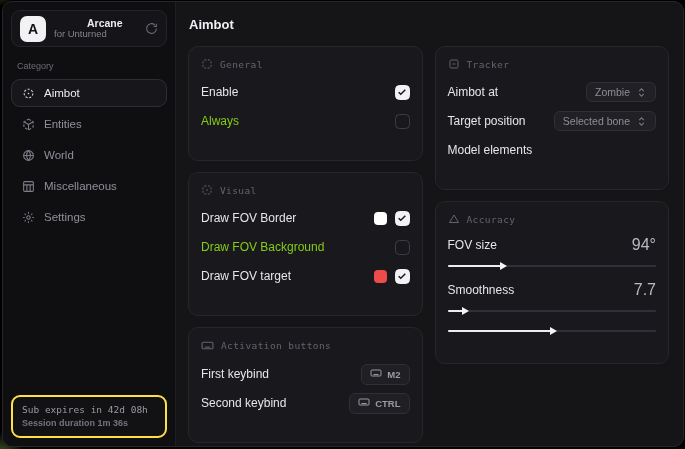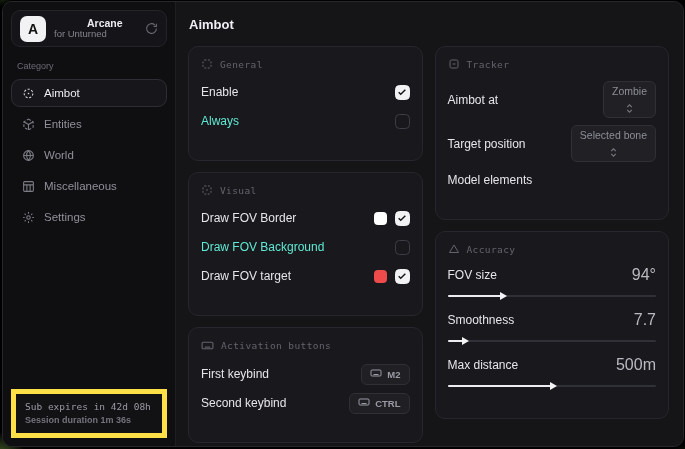--- a/index.html
+++ b/index.html
@@ -42,22 +42,22 @@
     height:28px; display:flex; align-items:center; gap:9px;
     padding:0 10px; margin-bottom:3px; border-radius:9px;
     font-size:11.5px; color:#90909a; cursor:pointer; border:1px solid transparent;
   }
   .nav-item .nicon { display:flex; color:#7c7c86; }
   .nav-item.active {
     background:#17171b; border-color:#2d2d33; color:#ececf0;
   }
   .nav-item.active .nicon { color:#d8d8de; }
   .sidebar-footer {
-    margin-top:auto; border:5px solid #fde047; background:#121215;
-    border-radius:0; padding:7px 9px 8px 9px;
+    margin-top:auto; border:2px solid #fde047; background:#121215;
+    border-radius:9px; padding:7px 9px 8px 9px;
   }
   .foot-l1 { font-family:"DejaVu Sans Mono", monospace; font-size:9.5px; color:#9a9aa4; margin-bottom:3px; white-space:nowrap; }
   .foot-l2 { font-size:9px; font-weight:bold; color:#73737d; white-space:nowrap; }
   
   .main { flex:1; padding:13px 14px 0 12px; overflow:hidden; }
   .page-title { font-size:13px; font-weight:bold; color:#f0f0f4; margin:2px 0 14px 1px; }
   .cols { display:flex; gap:12px; }
   .col { flex:1; min-width:0; }
   .card {
     background:#19191d; border:1px solid #26262c; border-radius:10px;
@@ -67,40 +67,40 @@
     display:flex; align-items:center; gap:7px; margin-bottom:11px;
     color:#63636d;
   }
   .card-head .chicon { display:flex; }
   .card-title { font-family:"DejaVu Sans Mono", monospace; font-size:9.5px; letter-spacing:0.4px; }
   .row {
     display:flex; align-items:center; justify-content:space-between;
     min-height:22px; margin-top:7px;
   }
   .row-label { font-size:12px; font-weight:500; color:#e6e6ea; }
-  .row-label.dim { color:#5eead4; }
+  .row-label.dim { color:#84cc16; }
   .row-right { display:flex; align-items:center; gap:8px; }
   .checkbox {
     width:15px; height:15px; border-radius:4.5px; border:1.5px solid #3d3d45;
     background:transparent; cursor:pointer; display:flex; align-items:center; justify-content:center;
   }
   .checkbox.checked { background:#f2f2f4; border-color:#f2f2f4; }
   .checkbox.checked svg { display:block; }
   .checkbox svg { display:none; }
   .swatch { width:13px; height:13px; border-radius:4px; cursor:pointer; }
   .keybtn {
     display:inline-flex; align-items:center; gap:5px;
     background:#1f1f24; border:1px solid #2f2f36; border-radius:6px;
     padding:2.5px 8px; color:#9a9aa4; font-size:9.5px; font-weight:bold;
     cursor:pointer; white-space:nowrap;
   }
   .selbtn {
-    display:inline-flex; align-items:center; gap:6px;
+    display:inline-flex; align-items:flex-end; gap:6px;
     background:#202025; border:1px solid #2f2f36; border-radius:6px;
-    padding:3px 8px; color:#8e8e98; font-size:10.5px; cursor:pointer; white-space:nowrap;flex-direction:column;
+    padding:3px 8px; color:#8e8e98; font-size:10.5px; cursor:pointer; white-space:nowrap;
   }
   .selbtn .cicon { color:#7a7a84; display:flex; }
   .sl-row { margin-top:11px; }
   .sl-head { display:flex; justify-content:space-between; align-items:center; }
   .sl-value { font-size:16px; color:#b9b9c2; }
   .slider { position:relative; height:9px; margin-top:7px; cursor:pointer; }
   .track { position:absolute; left:0; right:0; top:3.5px; height:2px; background:#303038; border-radius:2px; }
   .fill { position:absolute; left:0; top:3.5px; height:2px; background:#ededf1; border-radius:2px; }
   .thumb {
     position:absolute; right:-5px; top:-3px; width:0; height:0;
@@ -366,24 +366,20 @@
             </div>
             <div class="slider">
               <div class="track"></div>
               <div class="fill" style="width: 8%;">
                 <div class="thumb"></div>
               </div>
             </div>
           </div>
 
           <div class="sl-row">
-            <div class="sl-head">
-              <span class="row-label">Max distance</span>
-              <span class="sl-value">500m</span>
-            </div>
             <div class="slider">
               <div class="track"></div>
               <div class="fill" style="width: 50%;">
                 <div class="thumb"></div>
               </div>
             </div>
           </div>
         </div>
 
       </div>

